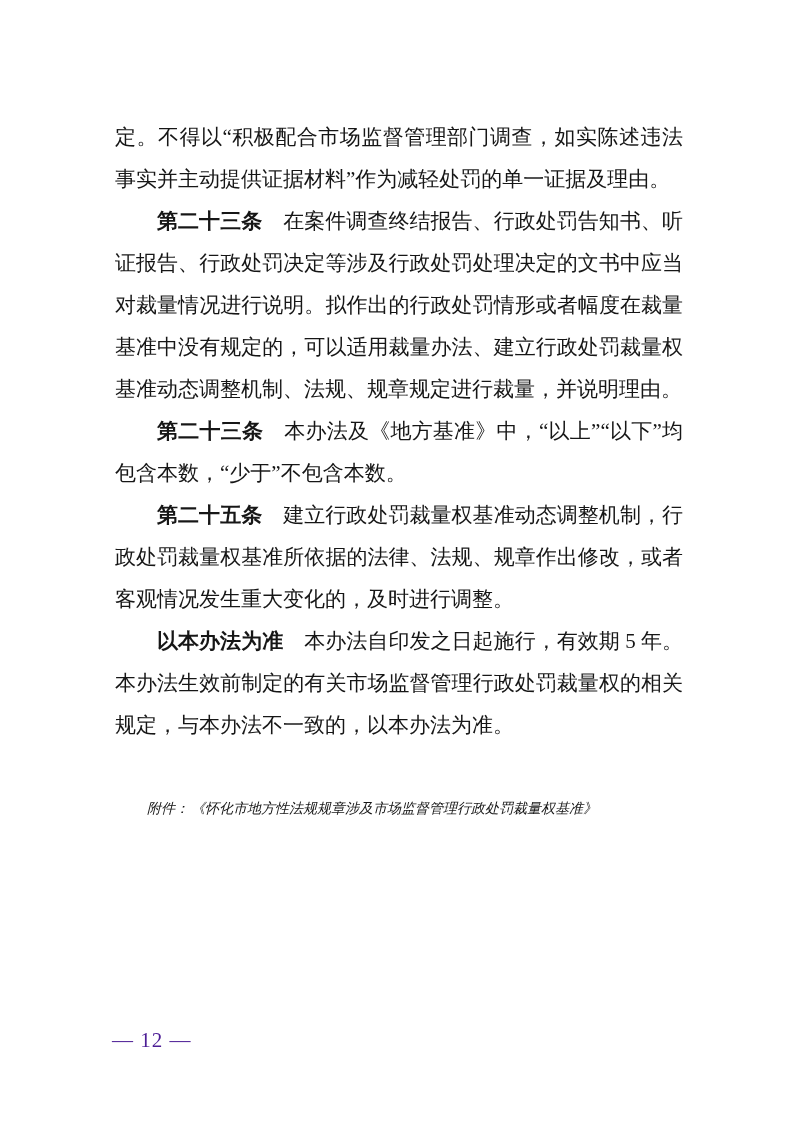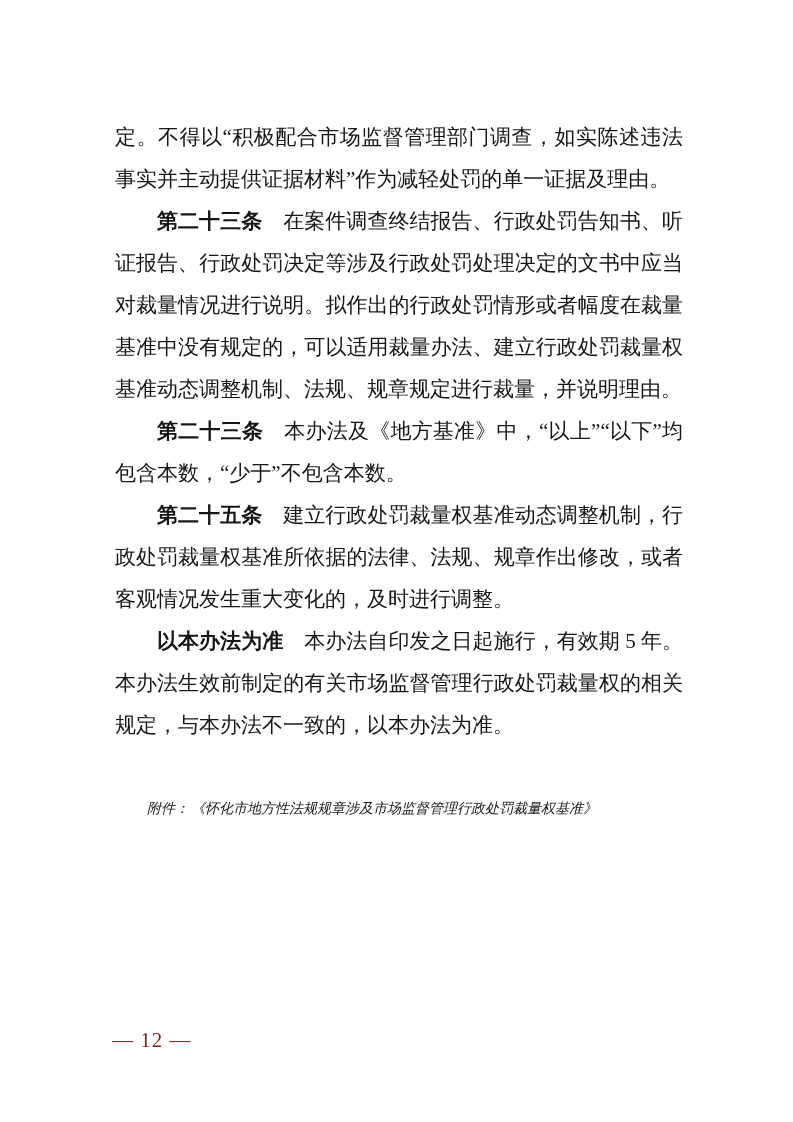--- a/index.html
+++ b/index.html
@@ -51,21 +51,21 @@
   }
   .attachment .attachment-label {
     margin-right: 2px;
   }
   .footer {
     position: absolute;
     left: 112px;
     top: 1026px;
     font-size: 21px;
     line-height: 28px;
-    color: #7f1d1d;
+    color: #4c1d95;
     letter-spacing: 1px;
   }
 </style>
 </head>
 <body>
 
 <div class="page">
   <div class="content">
 
     <p class="para">定。不得以“积极配合市场监督管理部门调查，如实陈述违法事实并主动提供证据材料”作为减轻处罚的单一证据及理由。</p>

